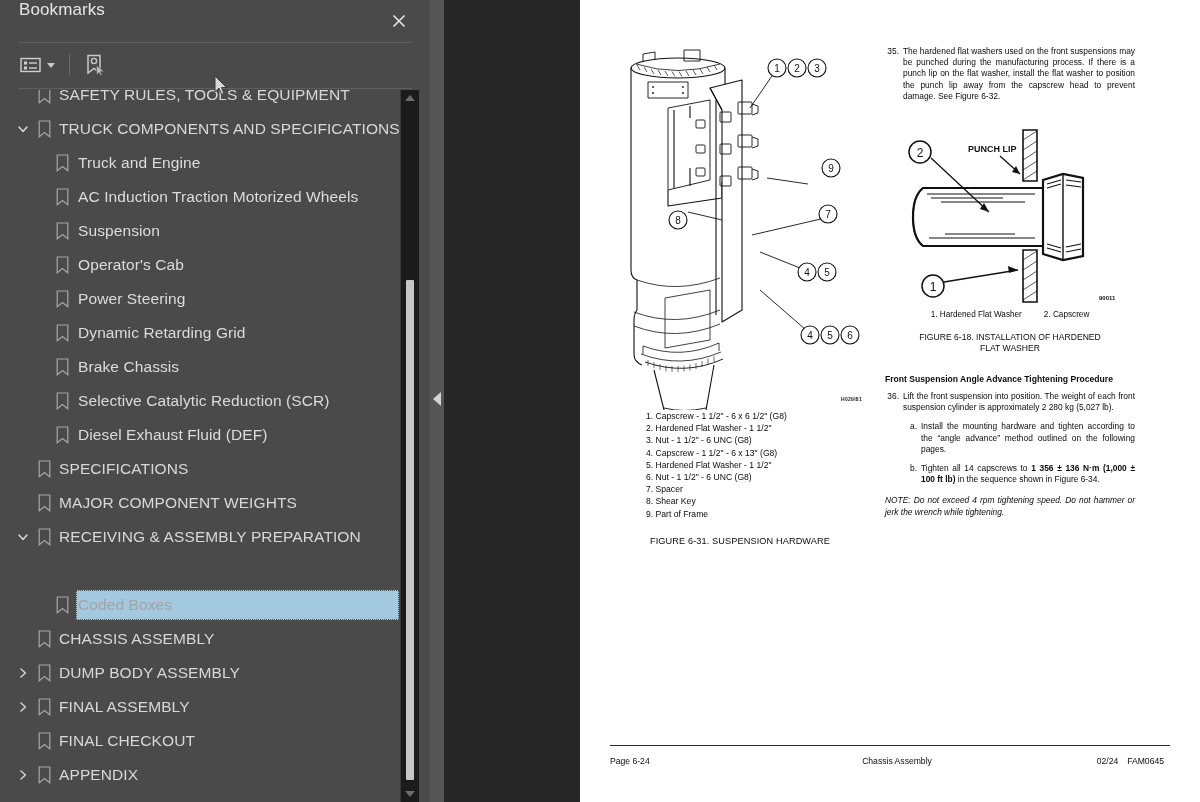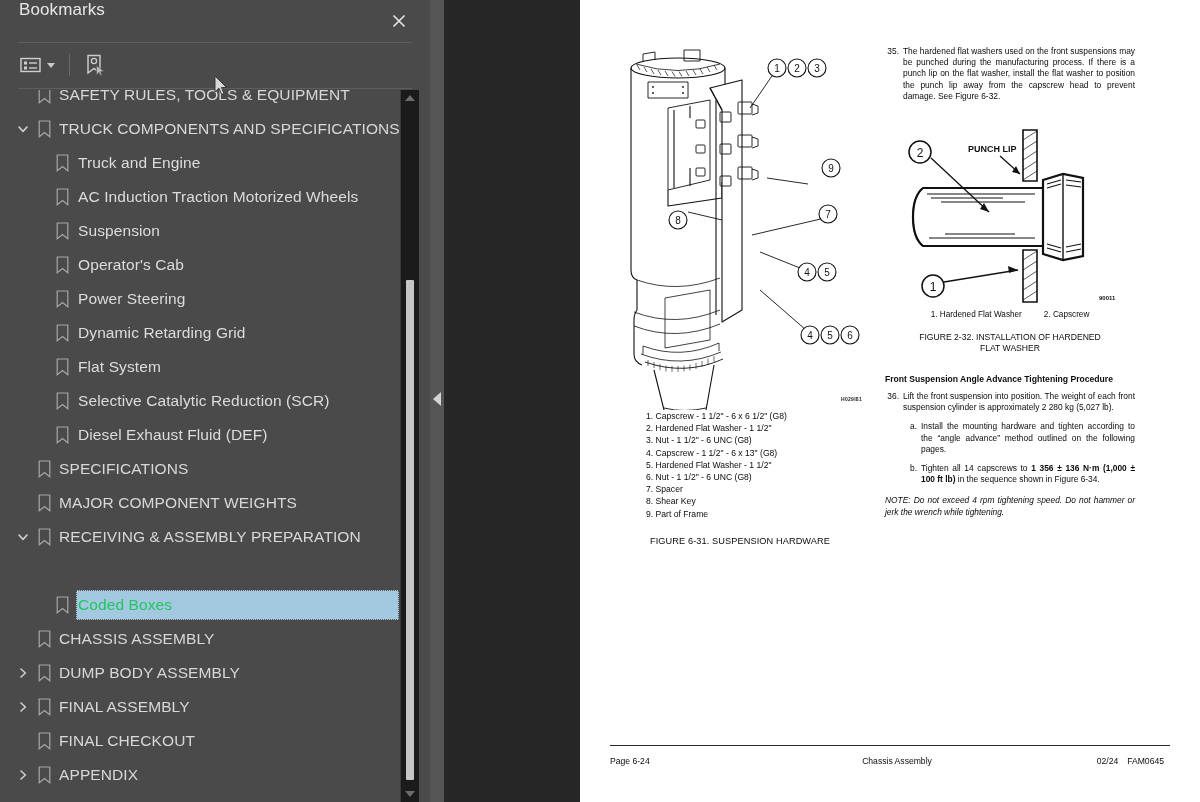--- a/index.html
+++ b/index.html
@@ -133,21 +133,21 @@
   .bm-row.selected .bm-sel {
     position: absolute;
     left: 76px;
     right: 1px;
     top: 2px;
     height: 30px;
     background: #a3c9e1;
     border: 1px dotted #555;
     box-sizing: border-box;
   }
-  .bm-row.selected .bm-label { color: #22c55e; z-index: 2; }
+  .bm-row.selected .bm-label { color: #a3a3a3; z-index: 2; }
 
   
   #bm-scrollbar {
     position: absolute;
     left: 400px; top: 90px;
     width: 18px; height: 712px;
     background: #1b1b1b;
     border-left: 1px solid #3a3a3a;
   }
   #bm-scrollbar .sb-arrow {
@@ -463,21 +463,21 @@
             </svg>
           </div>
           <span class="bm-label">Dynamic Retarding Grid</span>
         </div>
         <div class="bm-row depth1" style="position: absolute; left: 0px; right: 0px; top: 260px;">
           <div class="bm-bkicon">
             <svg width="13" height="18" viewBox="0 0 13 18">
               <path d="M1.2 1 H11.8 V16.8 L6.5 12.6 L1.2 16.8 Z" fill="none" stroke="#a6a6a6" stroke-width="1.2"></path>
             </svg>
           </div>
-          <span class="bm-label">Flat System</span>
+          <span class="bm-label">Brake Chassis</span>
         </div>
         <div class="bm-row depth1" style="position: absolute; left: 0px; right: 0px; top: 294px;">
           <div class="bm-bkicon">
             <svg width="13" height="18" viewBox="0 0 13 18">
               <path d="M1.2 1 H11.8 V16.8 L6.5 12.6 L1.2 16.8 Z" fill="none" stroke="#a6a6a6" stroke-width="1.2"></path>
             </svg>
           </div>
           <span class="bm-label">Selective Catalytic Reduction (SCR)</span>
         </div>
         <div class="bm-row depth1" style="position: absolute; left: 0px; right: 0px; top: 328px;">
@@ -783,21 +783,21 @@
             <text x="214" y="182" font-size="6" font-weight="bold" font-family="Liberation Sans, sans-serif" fill="#111">90011</text>
           </svg>
         </div>
 
         <div class="legend-row">
           <span>1. Hardened Flat Washer</span>
           <span>2. Capscrew</span>
         </div>
 
         <div id="fig632-caption">
-          <div>FIGURE 2-32. INSTALLATION OF HARDENED</div>
+          <div>FIGURE 6-18. INSTALLATION OF HARDENED</div>
           <div>FLAT WASHER</div>
         </div>
 
         <div class="sect-head">Front Suspension Angle Advance Tightening Procedure</div>
 
         <div class="para" style="margin-top:6px;">
           <span class="para-num">36.</span>
           <span class="para-body just">Lift the front suspension into position. The weight of each front suspension cylinder is approximately 2 280 kg (5,027 lb).</span>
         </div>
 

